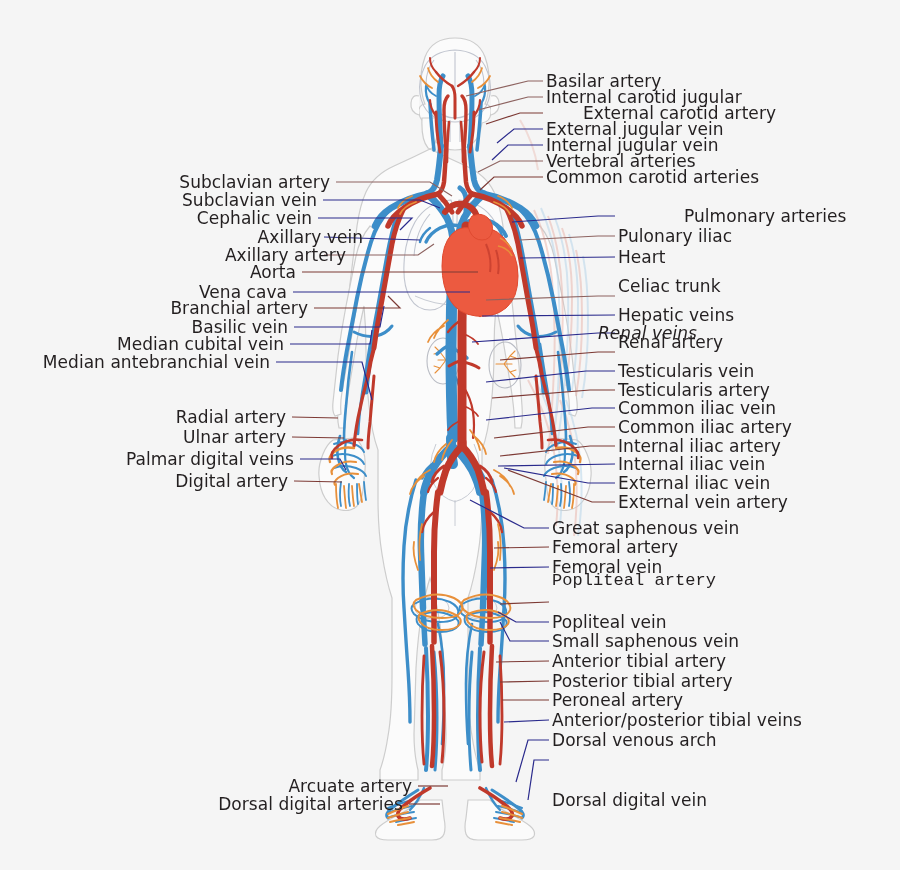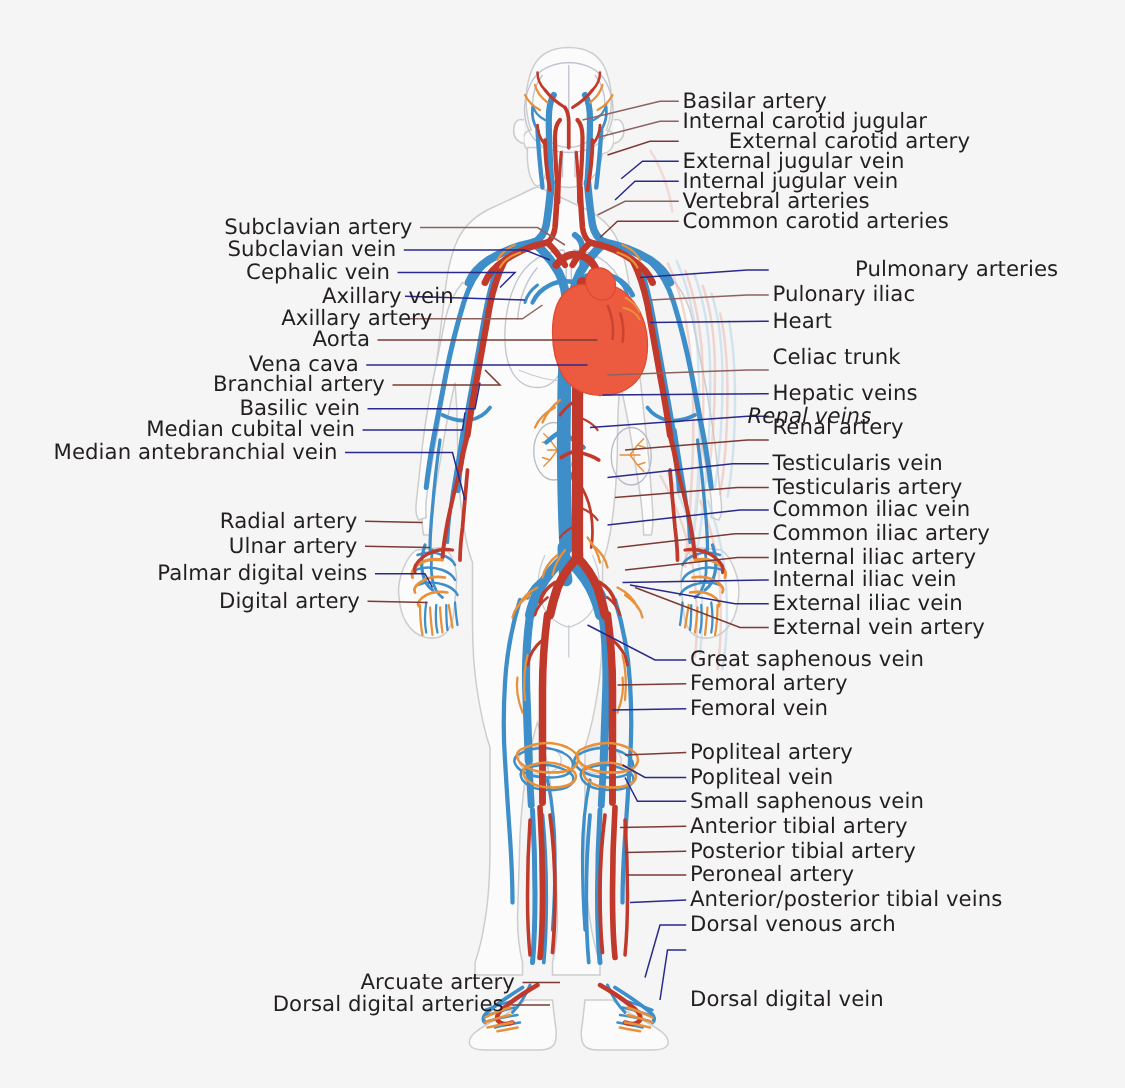--- a/index.html
+++ b/index.html
@@ -470,21 +470,21 @@
       <div class="lbl r" style="top: 384px; left: 618px;">Testicularis artery</div>
       <div class="lbl r" style="top: 402px; left: 618px;">Common iliac vein</div>
       <div class="lbl r" style="top: 421px; left: 618px;">Common iliac artery</div>
       <div class="lbl r" style="top: 440px; left: 618px;">Internal iliac artery</div>
       <div class="lbl r" style="top: 458px; left: 618px;">Internal iliac vein</div>
       <div class="lbl r" style="top: 477px; left: 618px;">External iliac vein</div>
       <div class="lbl r" style="top: 496px; left: 618px;">External vein artery</div>
       <div class="lbl r" style="top: 522px; left: 552px;">Great saphenous vein</div>
       <div class="lbl r" style="top: 541px; left: 552px;">Femoral artery</div>
       <div class="lbl r" style="top: 561px; left: 552px;">Femoral vein</div>
-      <div class="lbl r" style="top: 596px; left: 552px;">Popliteal artery</div>
+      <div class="lbl r" style="top: 575px; left: 552px; font-family: Liberation Mono, monospace;">Popliteal artery</div>
       <div class="lbl r" style="top: 616px; left: 552px;">Popliteal vein</div>
       <div class="lbl r" style="top: 635px; left: 552px;">Small saphenous vein</div>
       <div class="lbl r" style="top: 655px; left: 552px;">Anterior tibial artery</div>
       <div class="lbl r" style="top: 675px; left: 552px;">Posterior tibial artery</div>
       <div class="lbl r" style="top: 694px; left: 552px;">Peroneal artery</div>
       <div class="lbl r" style="top: 714px; left: 552px;">Anterior/posterior tibial veins</div>
       <div class="lbl r" style="top: 734px; left: 552px;">Dorsal venous arch</div>
       <div class="lbl r" style="top: 754px; left: 552px; margin-top: 40px;">Dorsal digital vein</div>
       <div class="lbl l" style="top: 176px; left: 0px; width: 330px; text-align: right;">Subclavian artery</div>
       <div class="lbl l" style="top: 194px; left: 0px; width: 317px; text-align: right;">Subclavian vein</div>

